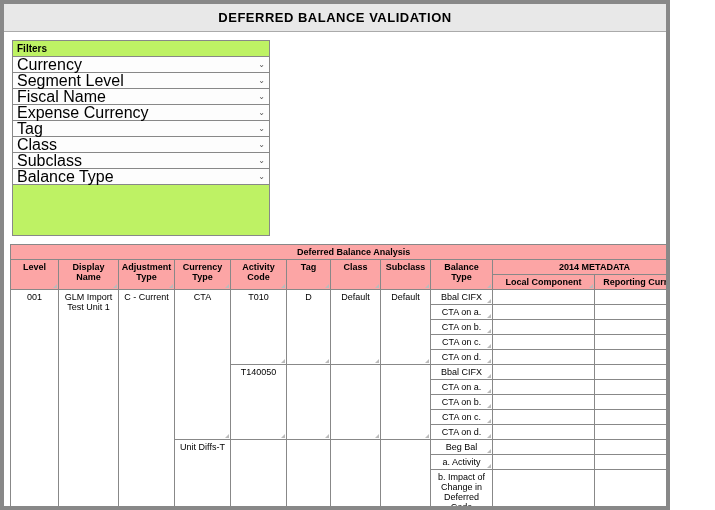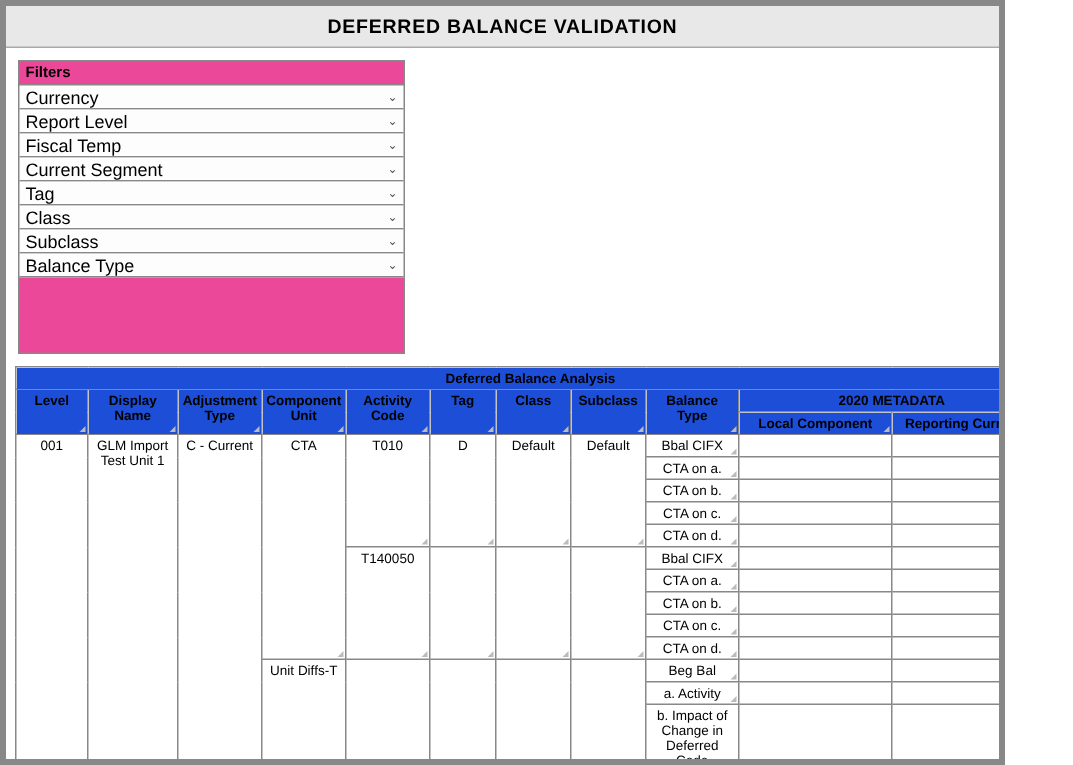--- a/index.html
+++ b/index.html
@@ -24,39 +24,39 @@
     text-align: center;
     font-weight: bold;
     font-size: 13px;
     padding: 6px 0;
     letter-spacing: 0.5px;
   }
   .filters-box {
     margin: 8px;
     width: 256px;
     border: 1px solid #888;
-    background: #ec4899;
+    background: #bef264;
   }
   .filters-header {
     font-weight: bold;
     font-size: 10px;
     padding: 2px 4px;
     border-bottom: 1px solid #888;
   }
   .filter-row {
     display: flex;
     align-items: center;
     justify-content: space-between;
     border-bottom: 1px solid #888;
     padding: 1px 4px;
     height: 13px;
     background: #fdfdfd;
   }
   .filter-row span.lbl {
-    font-size: 12px;
+    font-size: 16px;
   }
   .dd-icon {
     font-size: 8px;
     color: #555;
     line-height: 1;
   }
   .filters-blank {
     height: 50px;
   }
   .analysis-wrap {
@@ -71,21 +71,21 @@
     border: 1px solid #888;
     font-size: 9px;
     padding: 2px 2px;
     vertical-align: top;
     text-align: center;
     position: relative;
     overflow: hidden;
   }
   table.analysis th {
     font-weight: bold;
-    background: #1d4ed8;
+    background: #fca5a5;
   }
   .section-head {
     font-weight: bold;
     font-size: 10px;
     background: #fdfdfd;
   }
   .corner {
     position: absolute;
     right: 1px;
     bottom: 1px;
@@ -114,29 +114,29 @@
   <div class="title-bar">DEFERRED BALANCE VALIDATION</div>
 
   <div class="filters-box">
     <div class="filters-header">Filters</div>
 
     <div class="filter-row">
       <span class="lbl">Currency</span>
       <span class="dd-icon">⌄</span>
     </div>
     <div class="filter-row">
-      <span class="lbl">Report Level</span>
-      <span class="dd-icon">⌄</span>
-    </div>
-    <div class="filter-row">
-      <span class="lbl">Fiscal Temp</span>
-      <span class="dd-icon">⌄</span>
-    </div>
-    <div class="filter-row">
-      <span class="lbl">Current Segment</span>
+      <span class="lbl">Segment Level</span>
+      <span class="dd-icon">⌄</span>
+    </div>
+    <div class="filter-row">
+      <span class="lbl">Fiscal Name</span>
+      <span class="dd-icon">⌄</span>
+    </div>
+    <div class="filter-row">
+      <span class="lbl">Expense Currency</span>
       <span class="dd-icon">⌄</span>
     </div>
     <div class="filter-row">
       <span class="lbl">Tag</span>
       <span class="dd-icon">⌄</span>
     </div>
     <div class="filter-row">
       <span class="lbl">Class</span>
       <span class="dd-icon">⌄</span>
     </div>
@@ -167,27 +167,27 @@
           <col class="c-rc">
       </colgroup>
       <thead>
         <tr>
           <th colspan="11" class="section-head">Deferred Balance Analysis</th>
         </tr>
         <tr>
           <th rowspan="2"><span>Level</span><span class="corner"></span></th>
           <th rowspan="2"><span>Display Name</span><span class="corner"></span></th>
           <th rowspan="2"><span>Adjustment Type</span><span class="corner"></span></th>
-          <th rowspan="2"><span>Component Unit</span><span class="corner"></span></th>
+          <th rowspan="2"><span>Currency Type</span><span class="corner"></span></th>
           <th rowspan="2"><span>Activity Code</span><span class="corner"></span></th>
           <th rowspan="2"><span>Tag</span><span class="corner"></span></th>
           <th rowspan="2"><span>Class</span><span class="corner"></span></th>
           <th rowspan="2"><span>Subclass</span><span class="corner"></span></th>
           <th rowspan="2"><span>Balance Type</span><span class="corner"></span></th>
-          <th colspan="2">2020 METADATA</th>
+          <th colspan="2">2014 METADATA</th>
         </tr>
         <tr>
           <th><span>Local Component</span><span class="corner"></span></th>
           <th><span>Reporting Currency</span><span class="corner"></span></th>
         </tr>
       </thead>
       <tbody>
 
         <tr>
           <td rowspan="14"><span>001</span></td>

